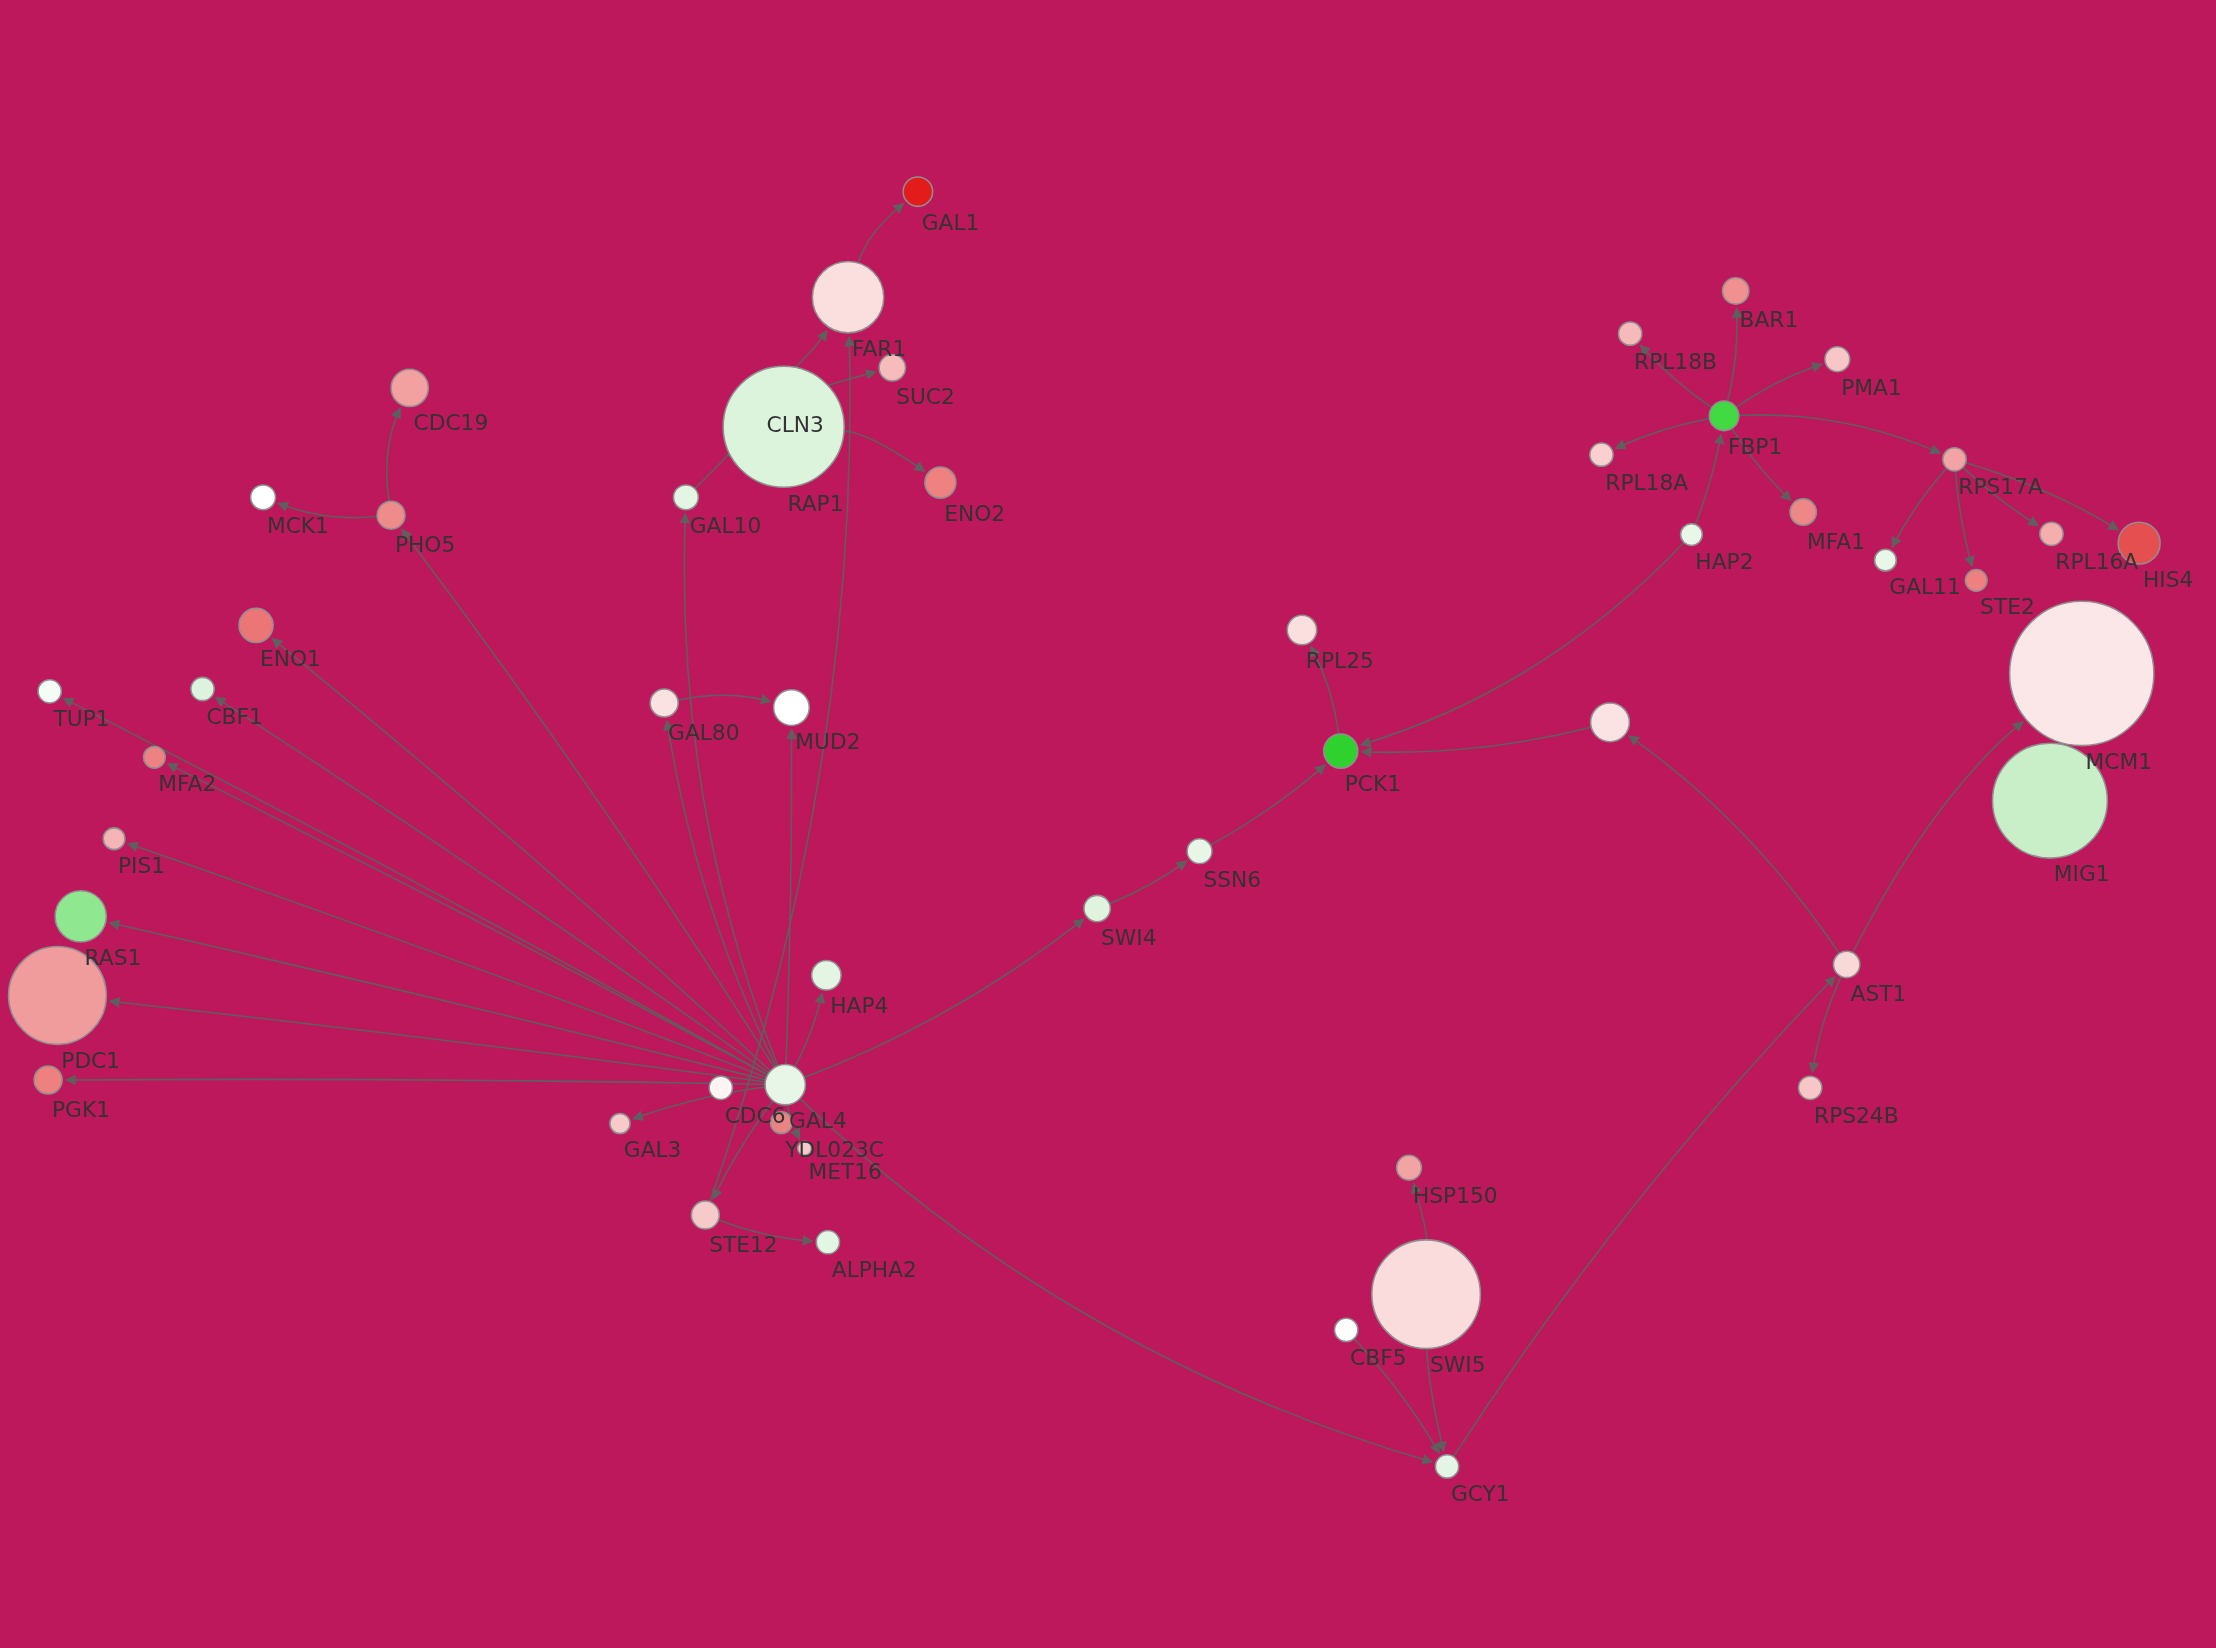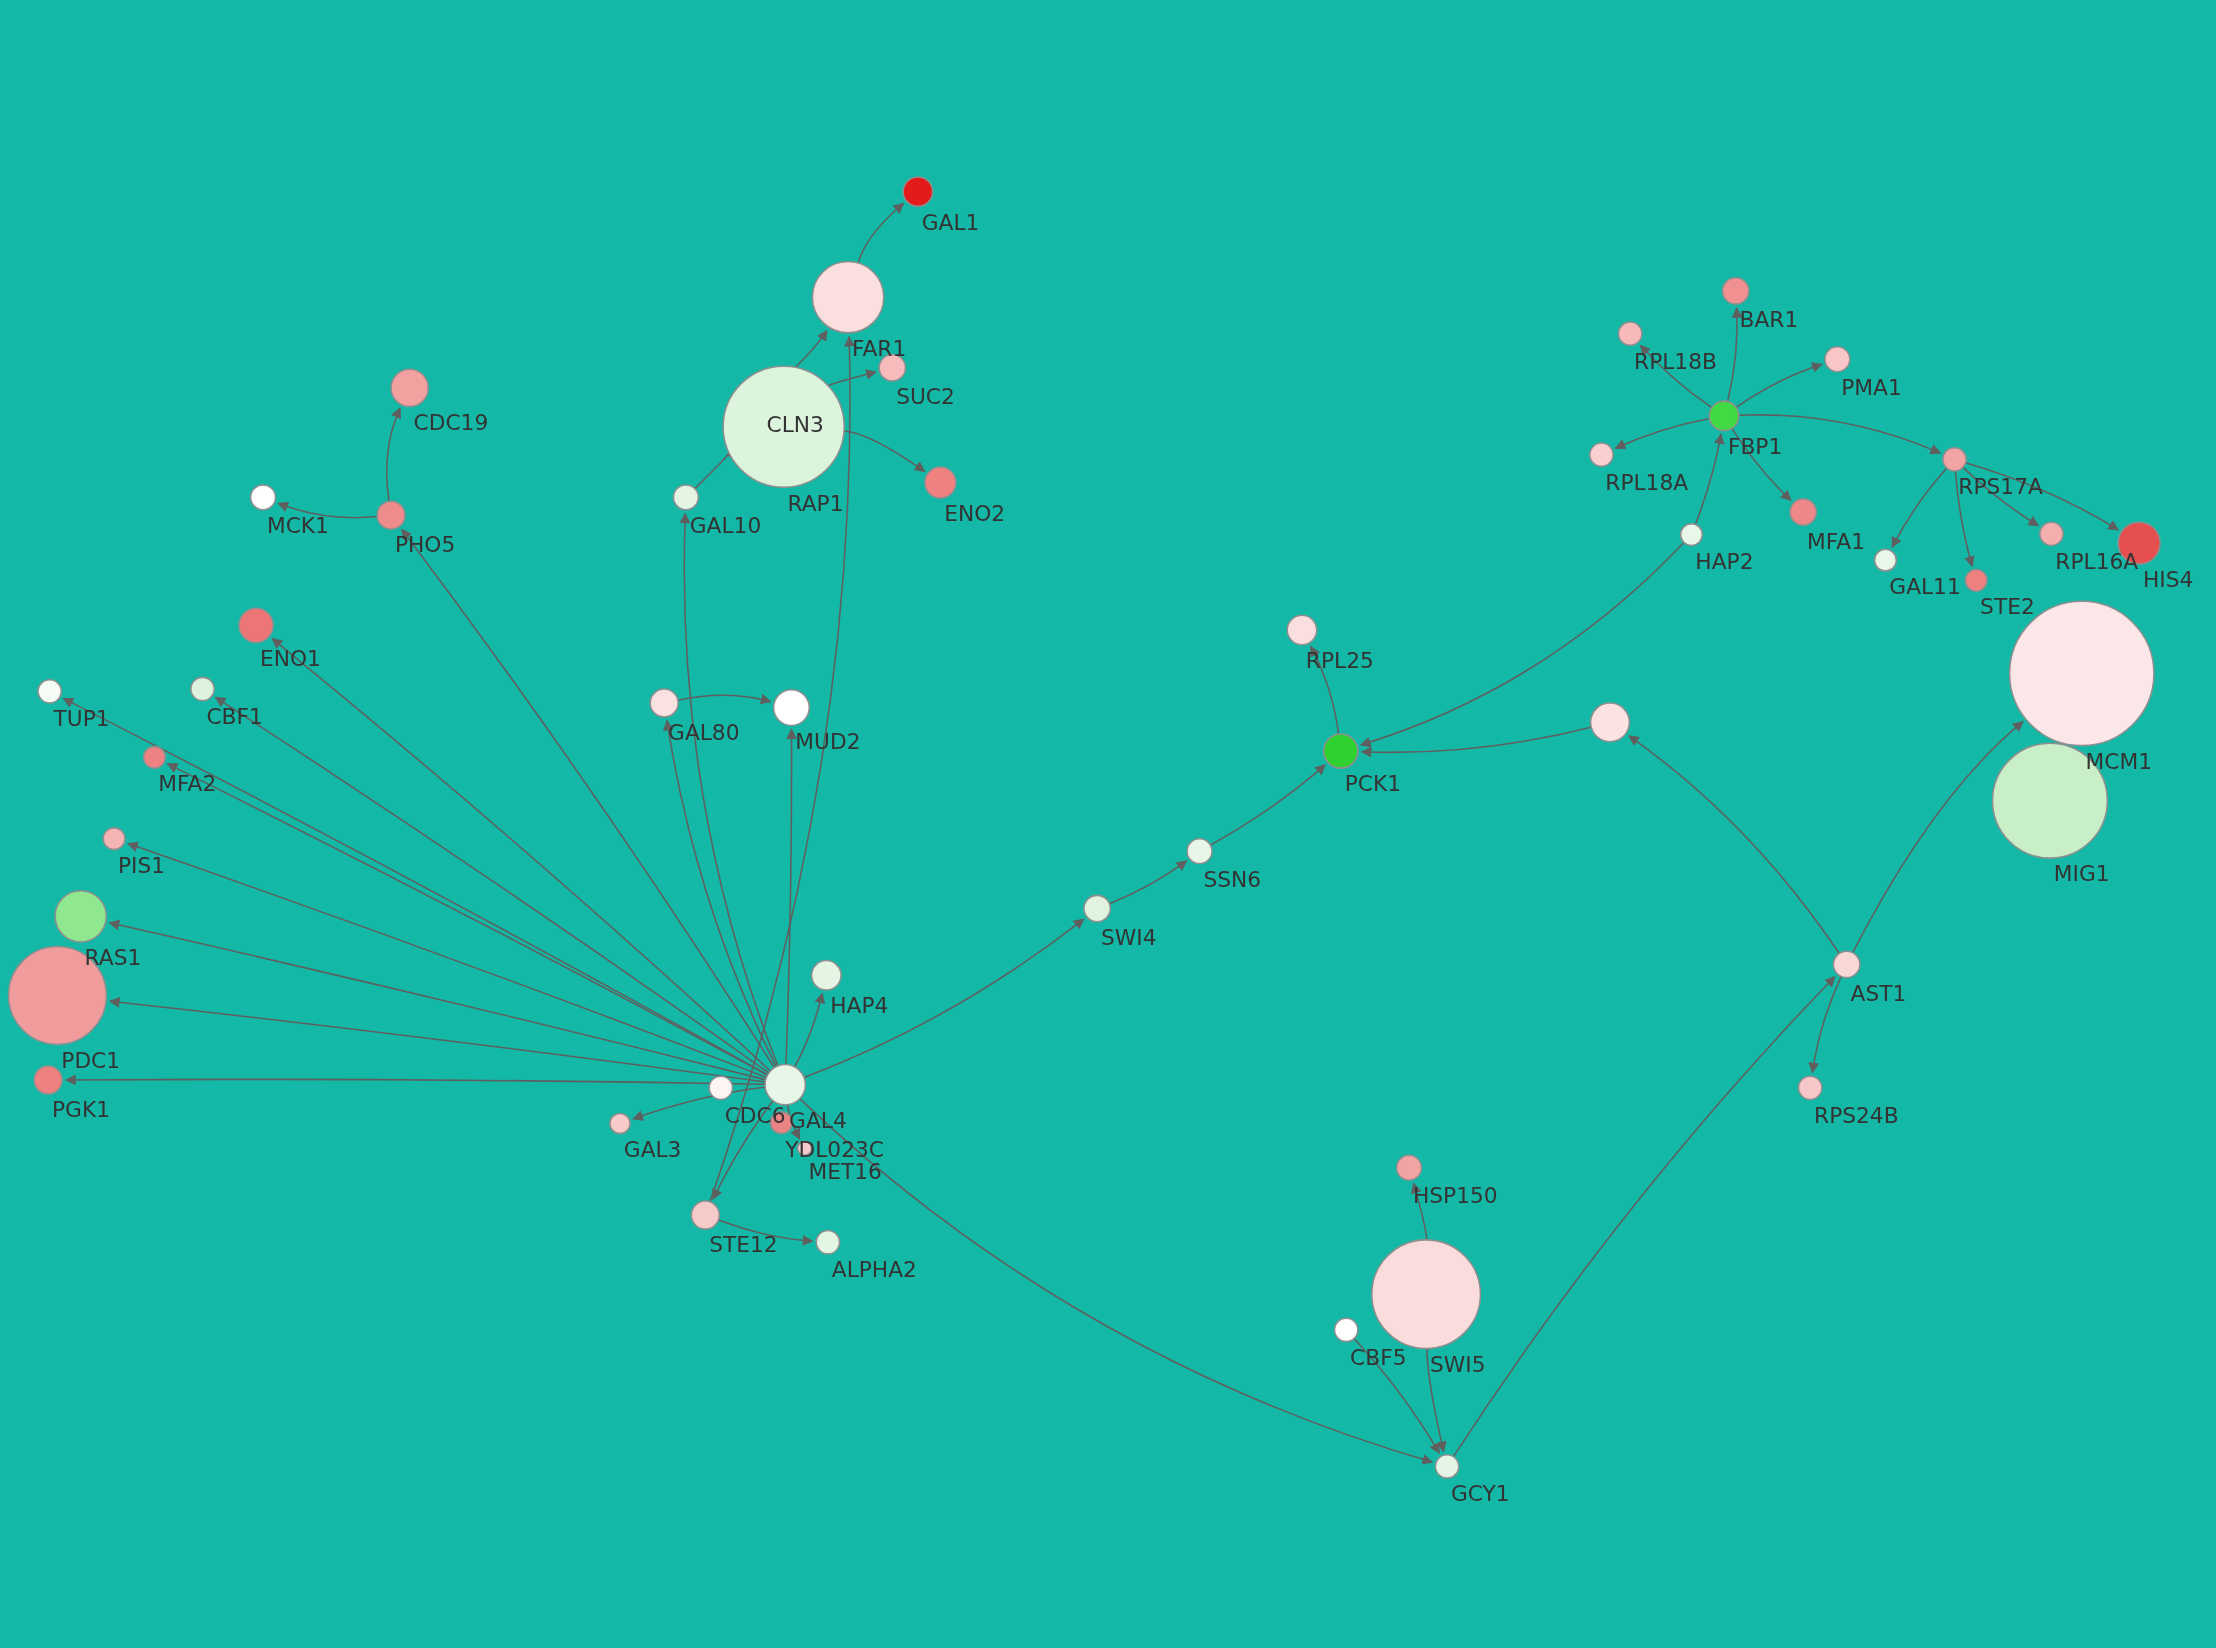--- a/index.html
+++ b/index.html
@@ -1,17 +1,17 @@
 <!DOCTYPE html>
 <html style="font-size:12.4px"><head>
 <meta charset="utf-8">
 <style>
   html,body{margin:0;padding:0;background:#ffffff;}
   body{width:2216px;height:1648px;font-family:"DejaVu Sans",sans-serif;}
-  .stage{position:relative;width:2216px;height:1648px;background:#14b8a6;overflow:hidden;}
+  .stage{position:relative;width:2216px;height:1648px;background:#be185d;overflow:hidden;}
   svg{display:block;width:100%;height:100%;}
   .node{stroke-width:2px;cursor:pointer;}
   .edge{fill:none;stroke-width:2px;}
   .node-label{pointer-events:none;}
 </style>
 </head>
 <body>
 
 <div class="stage">
   <svg id="net" xmlns="http://www.w3.org/2000/svg" viewBox="0 0 2856 2124">

